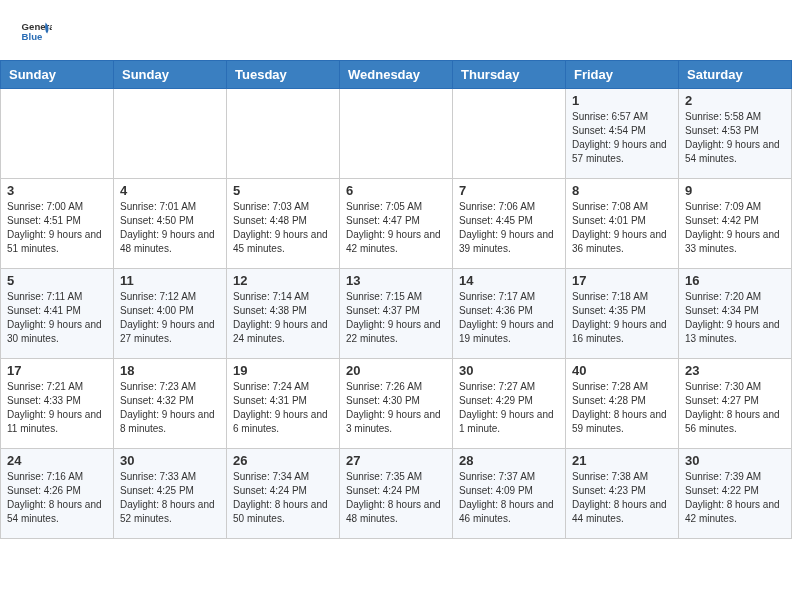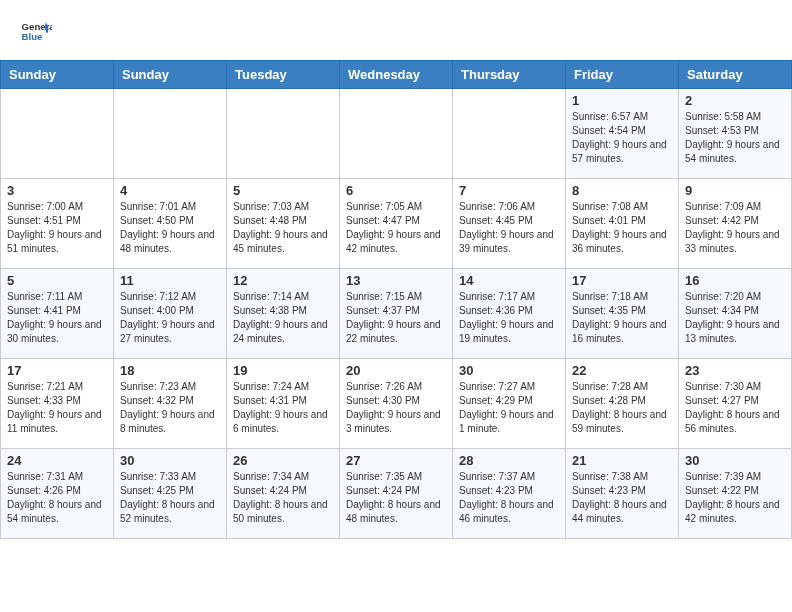--- a/index.html
+++ b/index.html
@@ -226,36 +226,36 @@
 Sunset: 4:30 PM
 Daylight: 9 hours and 3 minutes.</div>
         </td>
         <td>
           <span class="day-num">30</span>
           <div class="day-info">Sunrise: 7:27 AM
 Sunset: 4:29 PM
 Daylight: 9 hours and 1 minute.</div>
         </td>
         <td>
-          <span class="day-num">22</span>
+          <span class="day-num">40</span>
           <div class="day-info">Sunrise: 7:28 AM
 Sunset: 4:28 PM
 Daylight: 8 hours and 59 minutes.</div>
         </td>
         <td>
           <span class="day-num">23</span>
           <div class="day-info">Sunrise: 7:30 AM
 Sunset: 4:27 PM
 Daylight: 8 hours and 56 minutes.</div>
         </td>
       </tr>
       <tr class="week-row">
         <td>
           <span class="day-num">24</span>
-          <div class="day-info">Sunrise: 7:31 AM
+          <div class="day-info">Sunrise: 7:16 AM
 Sunset: 4:26 PM
 Daylight: 8 hours and 54 minutes.</div>
         </td>
         <td>
           <span class="day-num">30</span>
           <div class="day-info">Sunrise: 7:33 AM
 Sunset: 4:25 PM
 Daylight: 8 hours and 52 minutes.</div>
         </td>
         <td>
@@ -266,21 +266,21 @@
         </td>
         <td>
           <span class="day-num">27</span>
           <div class="day-info">Sunrise: 7:35 AM
 Sunset: 4:24 PM
 Daylight: 8 hours and 48 minutes.</div>
         </td>
         <td>
           <span class="day-num">28</span>
           <div class="day-info">Sunrise: 7:37 AM
-Sunset: 4:23 PM
+Sunset: 4:09 PM
 Daylight: 8 hours and 46 minutes.</div>
         </td>
         <td>
           <span class="day-num">21</span>
           <div class="day-info">Sunrise: 7:38 AM
 Sunset: 4:23 PM
 Daylight: 8 hours and 44 minutes.</div>
         </td>
         <td>
           <span class="day-num">30</span>

